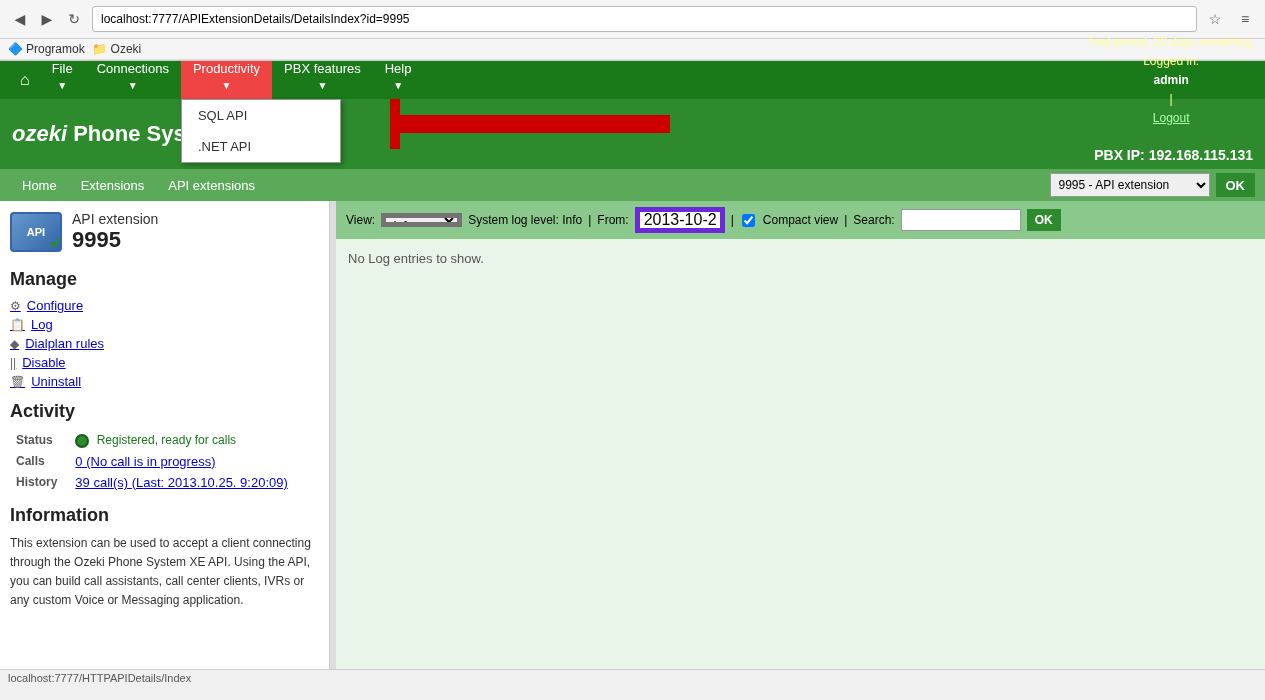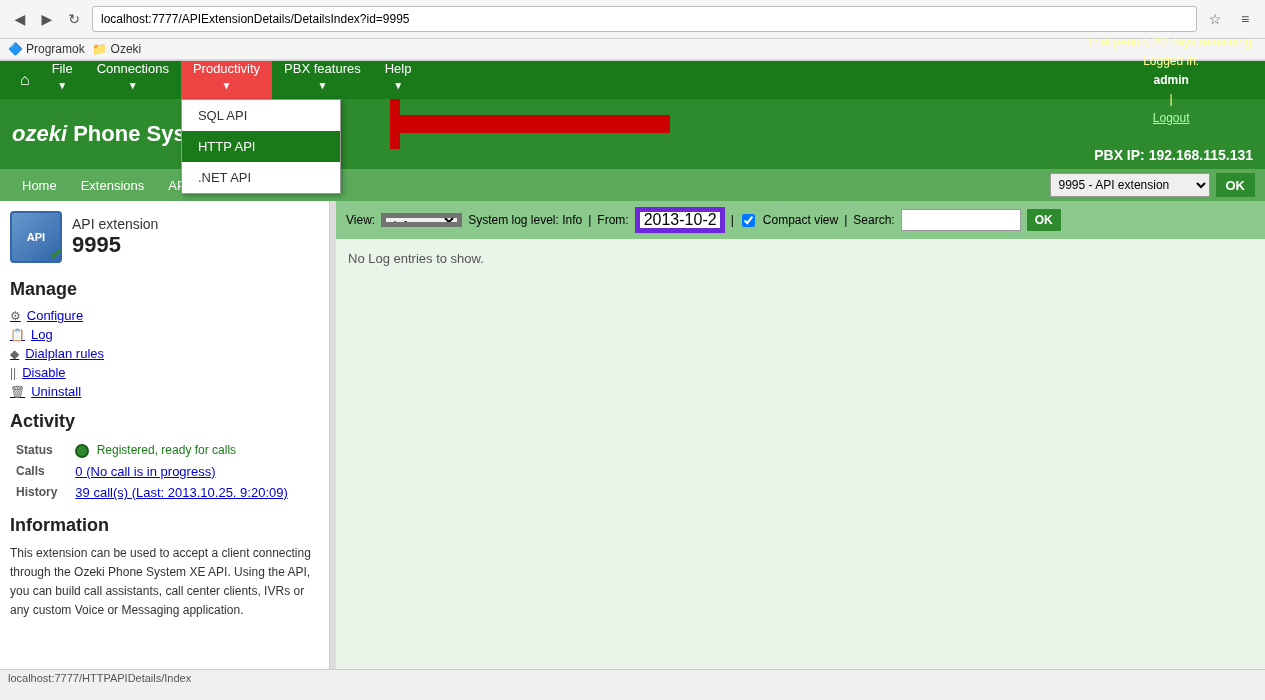--- a/index.html
+++ b/index.html
@@ -44,21 +44,21 @@
     .sub-nav-right { margin-left: auto; display: flex; align-items: center; gap: 6px; }
     .extension-select { height: 24px; font-size: 12px; border: 1px solid #999; padding: 0 4px; min-width: 160px; }
     .ok-btn { background: #2d8a2d; color: white; border: none; cursor: pointer; height: 24px; padding: 0 10px; font-size: 13px; font-weight: bold; }
 
     
     .main-content { display: flex; flex: 1; overflow: hidden; }
 
     
     .sidebar { width: 330px; background: white; border-right: 1px solid #ccc; padding: 10px; overflow-y: auto; flex-shrink: 0; }
     .api-header { display: flex; align-items: center; gap: 10px; margin-bottom: 16px; }
-    .api-icon { width: 52px; height: 52px; background: linear-gradient(135deg, #6699cc, #3366aa); border: 2px solid #3366aa; border-radius: 4px; display: flex; align-items: center; justify-content: center; position: relative; }
+    .api-icon { width: 52px; height: 40px; background: linear-gradient(135deg, #6699cc, #3366aa); border: 2px solid #3366aa; border-radius: 4px; display: flex; align-items: center; justify-content: center; position: relative; }
     .api-icon-text { color: white; font-size: 11px; font-weight: bold; }
     .checkmark { color: #2d8a2d; font-size: 18px; position: absolute; bottom: -4px; right: -4px; }
     .api-title h2 { font-size: 14px; color: #333; font-weight: normal; }
     .api-title h1 { font-size: 22px; color: #222; font-weight: bold; }
 
     .section-title { font-size: 18px; font-weight: bold; color: #222; margin: 12px 0 8px; }
     .sidebar-link { display: flex; align-items: center; gap: 6px; color: #0000cc; text-decoration: underline; cursor: pointer; margin: 4px 0; font-size: 13px; }
     .link-icon { font-size: 12px; color: #666; }
 
     .activity-table { width: 100%; border-collapse: collapse; margin-top: 6px; }
@@ -127,21 +127,20 @@
       <span class="arrow-down">▼</span>
     </button>
 
     <div class="dropdown-container">
       <button class="nav-menu-item active">
         <span>Productivity</span>
         <span class="arrow-down">▼</span>
       </button>
       <div class="dropdown-menu">
         <a class="dropdown-item">SQL API</a>
-        <a class="dropdown-item highlighted">HTTP API</a>
         <a class="dropdown-item">.NET API</a>
       </div>
     </div>
 
     <button class="nav-menu-item">
       <span>PBX features</span>
       <span class="arrow-down">▼</span>
     </button>
     <button class="nav-menu-item">
       <span>Help</span>

